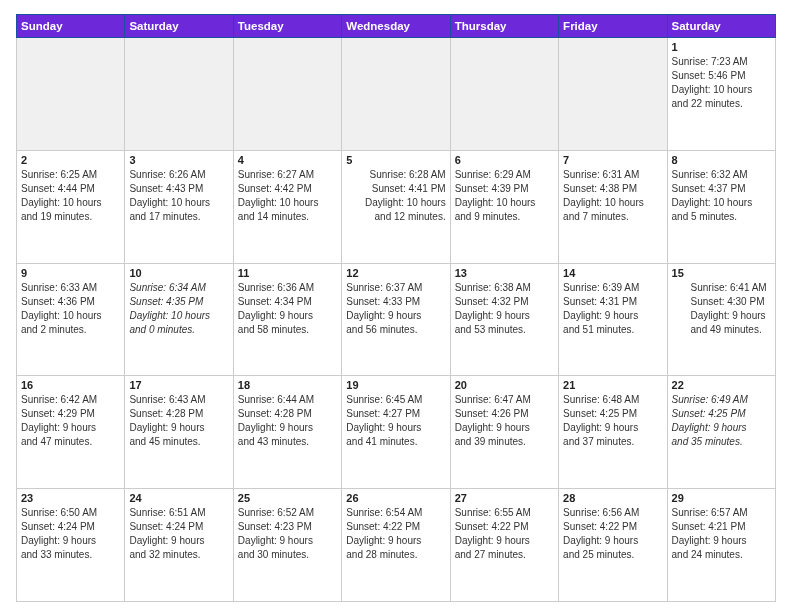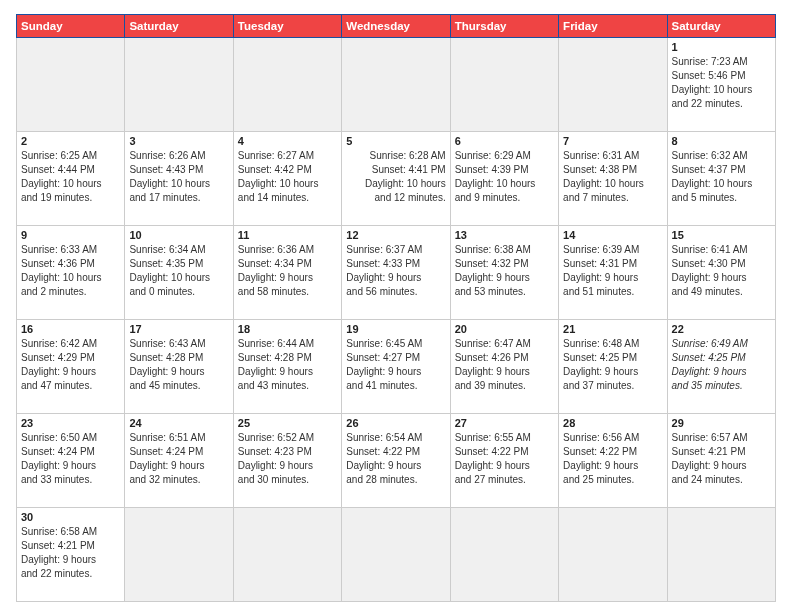--- a/index.html
+++ b/index.html
@@ -43,21 +43,21 @@
       margin-top: 2px;
     }
     .calendar {
       flex: 1;
       border: 1px solid #ccc;
       border-collapse: collapse;
       width: 100%;
       table-layout: fixed;
     }
     .calendar th {
-      background: #ef4444;
+      background: #6d28d9;
       color: #fff;
       font-size: 11.5px;
       font-weight: bold;
       padding: 5px 4px;
       text-align: left;
       border: 1px solid #1a4fa0;
     }
     .calendar td {
       border: 1px solid #ccc;
       vertical-align: top;
@@ -170,21 +170,21 @@
         <tr>
           <td>
             <span class="day-number">9</span>
             <div class="day-info" style="white-space: pre-line;">Sunrise: 6:33 AM
 Sunset: 4:36 PM
 Daylight: 10 hours
 and 2 minutes.</div>
           </td>
           <td>
             <span class="day-number">10</span>
-            <div class="day-info" style="white-space: pre-line;">Sunrise: 6:34 AM
+            <div class="day-info" style="white-space: pre-line; font-style: italic;">Sunrise: 6:34 AM
 Sunset: 4:35 PM
 Daylight: 10 hours
 and 0 minutes.</div>
           </td>
           <td>
             <span class="day-number">11</span>
             <div class="day-info" style="white-space: pre-line;">Sunrise: 6:36 AM
 Sunset: 4:34 PM
 Daylight: 9 hours
 and 58 minutes.</div>
@@ -205,21 +205,21 @@
           </td>
           <td>
             <span class="day-number">14</span>
             <div class="day-info" style="white-space: pre-line;">Sunrise: 6:39 AM
 Sunset: 4:31 PM
 Daylight: 9 hours
 and 51 minutes.</div>
           </td>
           <td>
             <span class="day-number">15</span>
-            <div class="day-info" style="white-space: pre-line;">Sunrise: 6:41 AM
+            <div class="day-info" style="white-space: pre-line; margin-left: 19px;">Sunrise: 6:41 AM
 Sunset: 4:30 PM
 Daylight: 9 hours
 and 49 minutes.</div>
           </td>
         </tr>
         <tr>
           <td>
             <span class="day-number">16</span>
             <div class="day-info" style="white-space: pre-line;">Sunrise: 6:42 AM
 Sunset: 4:29 PM
@@ -312,31 +312,16 @@
 Daylight: 9 hours
 and 25 minutes.</div>
           </td>
           <td>
             <span class="day-number">29</span>
             <div class="day-info" style="white-space: pre-line;">Sunrise: 6:57 AM
 Sunset: 4:21 PM
 Daylight: 9 hours
 and 24 minutes.</div>
           </td>
-        </tr>
-        <tr>
-          <td>
-            <span class="day-number">30</span>
-            <div class="day-info" style="white-space: pre-line;">Sunrise: 6:58 AM
-Sunset: 4:21 PM
-Daylight: 9 hours
-and 22 minutes.</div>
-          </td>
-          <td class="empty"></td>
-          <td class="empty"></td>
-          <td class="empty"></td>
-          <td class="empty"></td>
-          <td class="empty"></td>
-          <td class="empty"></td>
         </tr>
       </tbody>
   </table>
 </div>
 
 </body></html>

